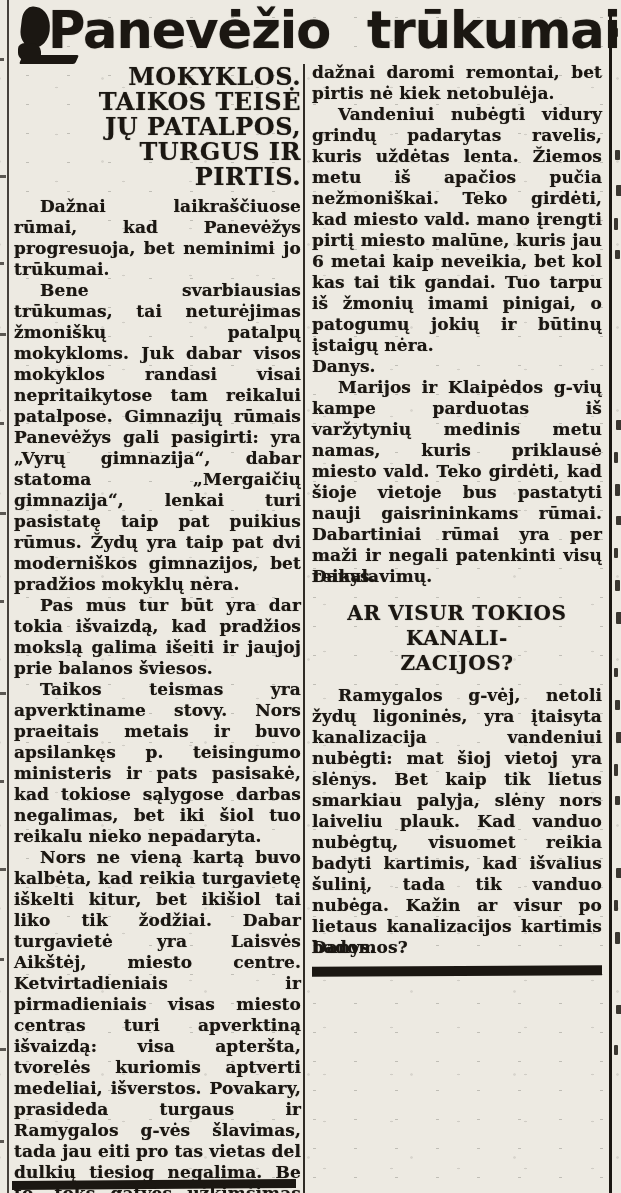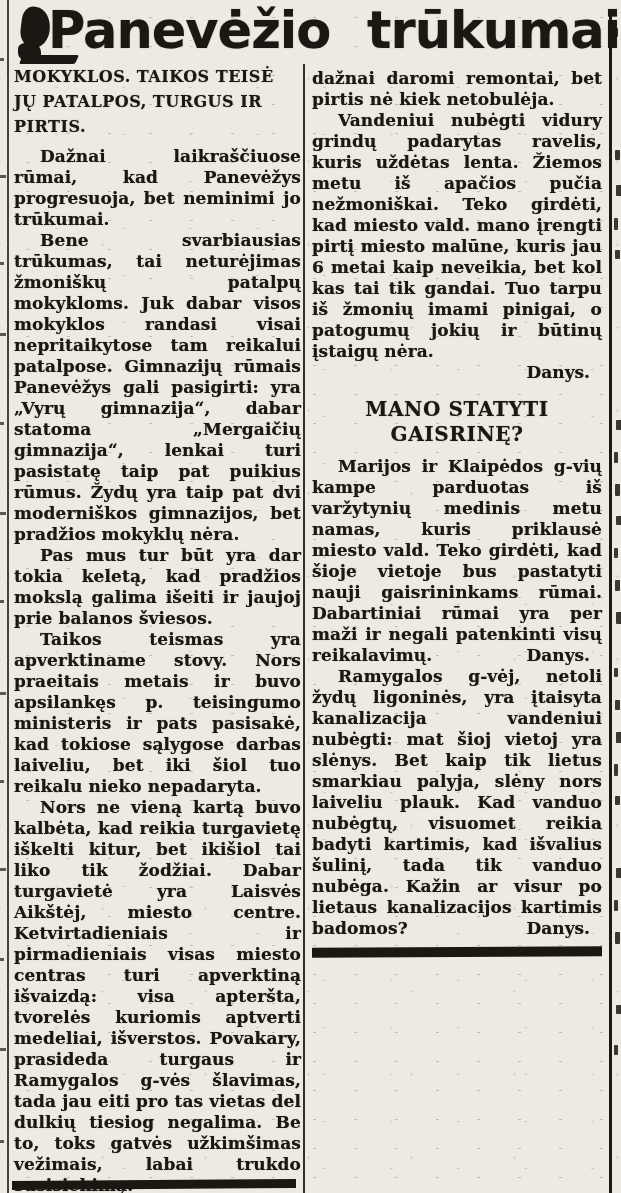--- a/index.html
+++ b/index.html
@@ -42,46 +42,46 @@
     color:var(--ink);
     text-shadow:0 0 1px rgba(27,23,18,.55);
     white-space:nowrap;
   }
   .blob{position:absolute;background:var(--ink);}
   .blob-a{left:21px;top:7px;width:29px;height:40px;border-radius:35% 55% 45% 40%;transform:rotate(7deg);}
   .blob-b{left:18px;top:43px;width:23px;height:19px;border-radius:30% 45% 40% 50%;}
   .blob-c{left:21px;top:55px;width:56px;height:9px;transform:skewX(-24deg);border-radius:2px;}
   .col{position:absolute;text-align:justify;}
   .col-left{left:14px;top:64px;width:287px;}
-  .col-right{left:312px;top:68px;width:290px;}
+  .col-right{left:312px;top:62px;width:290px;}
   .colhead{
     margin:0 0 7px 0;
-    font-size:16px;line-height:25px;
-    text-align:left;white-space:pre-line;
+    font-size:24px;line-height:25px;
+    text-align:right;white-space:pre-line;
     letter-spacing:.5px;
     text-shadow:0 0 1px rgba(27,23,18,.5);
   }
   .subhead{
     margin:14px 0 9px 0;
     font-size:20px;line-height:25px;
     text-align:center;white-space:pre-line;
     letter-spacing:.6px;
     text-shadow:0 0 1px rgba(27,23,18,.5);
   }
   .para{
     margin:0;
     font-size:17px;line-height:21px;
     text-indent:26px;
     letter-spacing:.1px;
     text-shadow:0 0 .7px rgba(27,23,18,.6);
   }
   .noindent{text-indent:0;}
   .sig{
     font-size:17px;line-height:21px;
-    text-align:right;padding-right:12px;
+    text-align:left;padding-right:12px;
     text-shadow:0 0 .7px rgba(27,23,18,.6);
   }
   .sig-inline{margin-top:-21px;}
   .bar{position:absolute;background:var(--ink);}
   .bar-end{
     position:static;display:block;
     width:100%;height:10px;margin-top:8px;
     background:var(--ink);
     transform:rotate(-.3deg);
   }
@@ -103,37 +103,38 @@
   <div class="blob blob-c"></div>
 
   <h1 class="headline">Panevėžio trūkumai.</h1>
 
   <div class="col col-left">
     <h2 class="colhead">MOKYKLOS. TAIKOS TEISĖ
 JŲ PATALPOS, TURGUS IR
 PIRTIS.</h2>
     <p class="para">Dažnai laikraščiuose rūmai, kad Panevėžys progresuoja, bet neminimi jo trūkumai.</p>
     <p class="para">Bene svarbiausias trūkumas, tai neturėjimas žmoniškų patalpų mokykloms. Juk dabar visos mokyklos randasi visai nepritaikytose tam reikalui patalpose. Gimnazijų rūmais Panevėžys gali pasigirti: yra „Vyrų gimnazija“, dabar statoma „Mergaičių gimnazija“, lenkai turi pasistatę taip pat puikius rūmus. Žydų yra taip pat dvi moderniškos gimnazijos, bet pradžios mokyklų nėra.</p>
-    <p class="para">Pas mus tur būt yra dar tokia keletą, kad pradžios mokslą galima išeiti ir jaujoj prie balanos šviesos.</p>
-    <p class="para">Taikos teismas yra apverktiname stovy. Nors praeitais metais ir buvo apsilankęs p. teisingumo ministeris ir pats pasisakė, kad tokiose sąlygose darbas laiveliu, bet iki šiol tuo reikalu nieko nepadaryta.</p>
+    <p class="para">Pas mus tur būt yra dar tokia išvaizdą, kad pradžios mokslą galima išeiti ir jaujoj prie balanos šviesos.</p>
+    <p class="para">Taikos teismas yra apverktiname stovy. Nors praeitais metais ir buvo apsilankęs p. teisingumo ministeris ir pats pasisakė, kad tokiose sąlygose darbas negalimas, bet iki šiol tuo reikalu nieko nepadaryta.</p>
     <p class="para">Nors ne vieną kartą buvo kalbėta, kad reikia turgavietę iškelti kitur, bet ikišiol tai liko tik žodžiai. Dabar turgavietė yra Laisvės Aikštėj, miesto centre. Ketvirtadieniais ir pirmadieniais visas miesto centras turi apverktiną išvaizdą: visa apteršta, tvorelės kuriomis aptverti medeliai, išverstos. Povakary, prasideda turgaus ir Ramygalos g-vės šlavimas, tada jau eiti pro tas vietas del dulkių tiesiog negalima. Be to, toks gatvės užkimšimas vežimais, labai trukdo susisiekimą.</p>
 
   </div>
 
   <div class="bar bar-bottom-left"></div>
 
   <div class="col col-right">
     <p class="para noindent">dažnai daromi remontai, bet pirtis nė kiek netobulėja.</p>
     <p class="para">Vandeniui nubėgti vidury grindų padarytas ravelis, kuris uždėtas lenta. Žiemos metu iš apačios pučia nežmoniškai. Teko girdėti, kad miesto vald. mano įrengti pirtį miesto malūne, kuris jau 6 metai kaip neveikia, bet kol kas tai tik gandai. Tuo tarpu iš žmonių imami pinigai, o patogumų jokių ir būtinų įstaigų nėra.</p>
     <div class="sig">Danys.</div>
 
-    <h3 class="subhead">MANO STATYTI GAISRINĘ?</h3>
     <p class="para">Marijos ir Klaipėdos g-vių kampe parduotas iš varžytynių medinis metu namas, kuris priklausė miesto vald. Teko girdėti, kad šioje vietoje bus pastatyti nauji gaisrininkams rūmai. Dabartiniai rūmai yra per maži ir negali patenkinti visų reikalavimų.</p>
     <div class="sig sig-inline">Danys.</div>
 
+    <h3 class="subhead">AR VISUR TOKIOS KANALI-
+ZACIJOS?</h3>
     <p class="para">Ramygalos g-vėj, netoli žydų ligoninės, yra įtaisyta kanalizacija vandeniui nubėgti: mat šioj vietoj yra slėnys. Bet kaip tik lietus smarkiau palyja, slėny nors laiveliu plauk. Kad vanduo nubėgtų, visuomet reikia badyti kartimis, kad išvalius šulinį, tada tik vanduo nubėga. Kažin ar visur po lietaus kanalizacijos kartimis badomos?</p>
     <div class="sig sig-inline">Danys.</div>
 
     <div class="bar-end"></div>
   </div>
 
   <div id="frags">
       <div class="frag" style="top: 28px; left: 614px; width: 4px; height: 9px;"></div>
       <div class="frag" style="top: 150px; left: 615px; width: 5px; height: 10px;"></div>
       <div class="frag" style="top: 185px; left: 616px; width: 6px; height: 11px;"></div>

